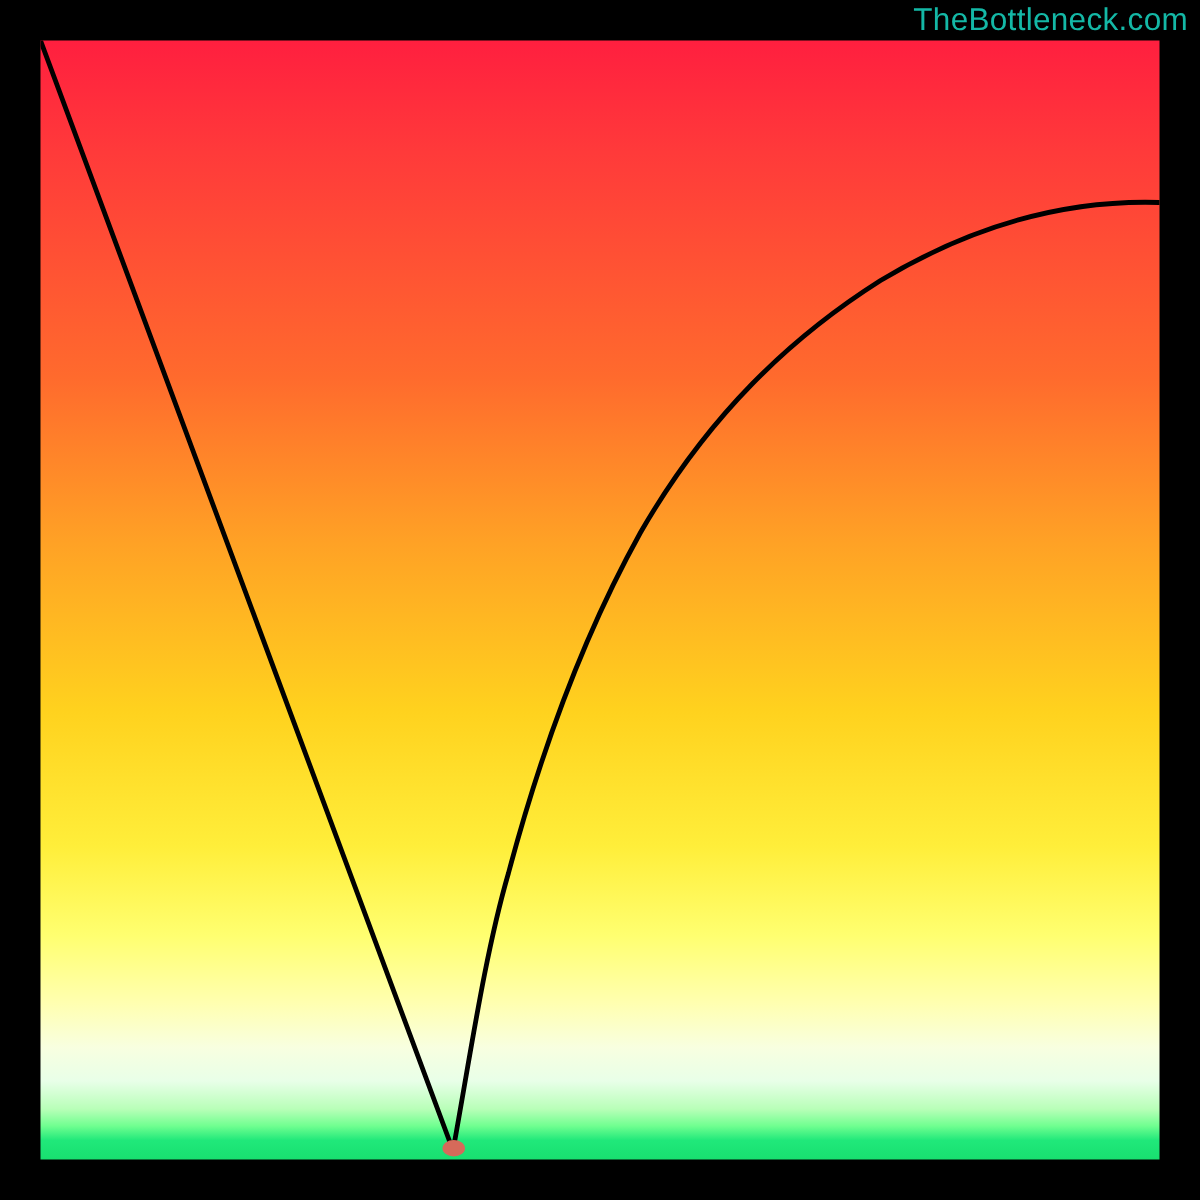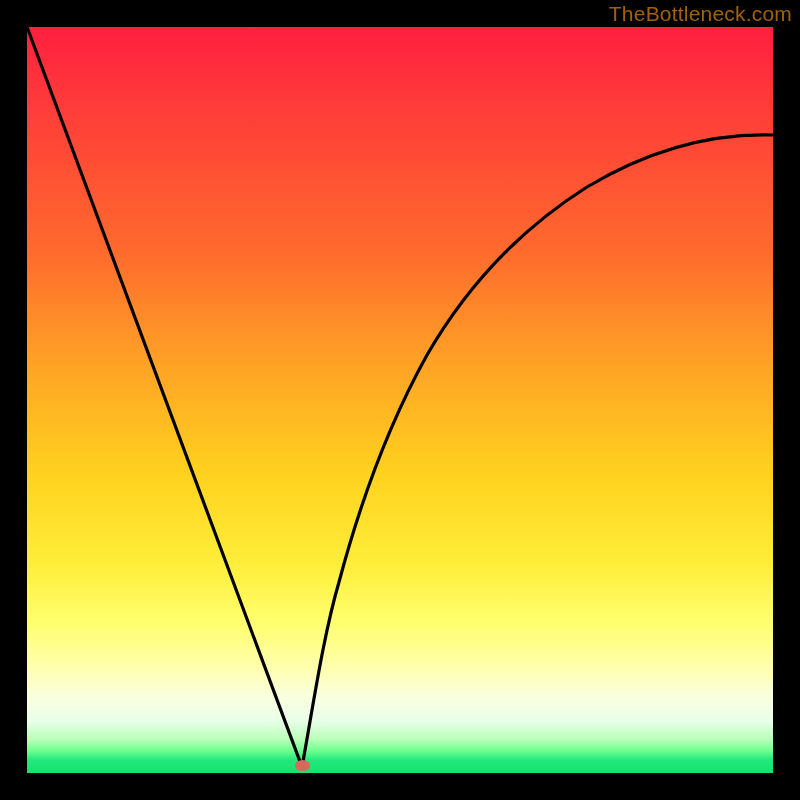--- a/index.html
+++ b/index.html
@@ -53,21 +53,21 @@
     position: absolute;
     width: 15px;
     height: 11px;
     background: #d66a5a;
     border-radius: 50%;
   }
   .watermark {
     position: absolute;
     top: 2px;
     right: 8px;
-    color: #a16207;
+    color: #14b8a6;
     font-size: 21px;
     font-weight: 500;
     letter-spacing: 0.2px;
   }
 </style>
 </head>
 <body>
 
 <div class="outer">
 

